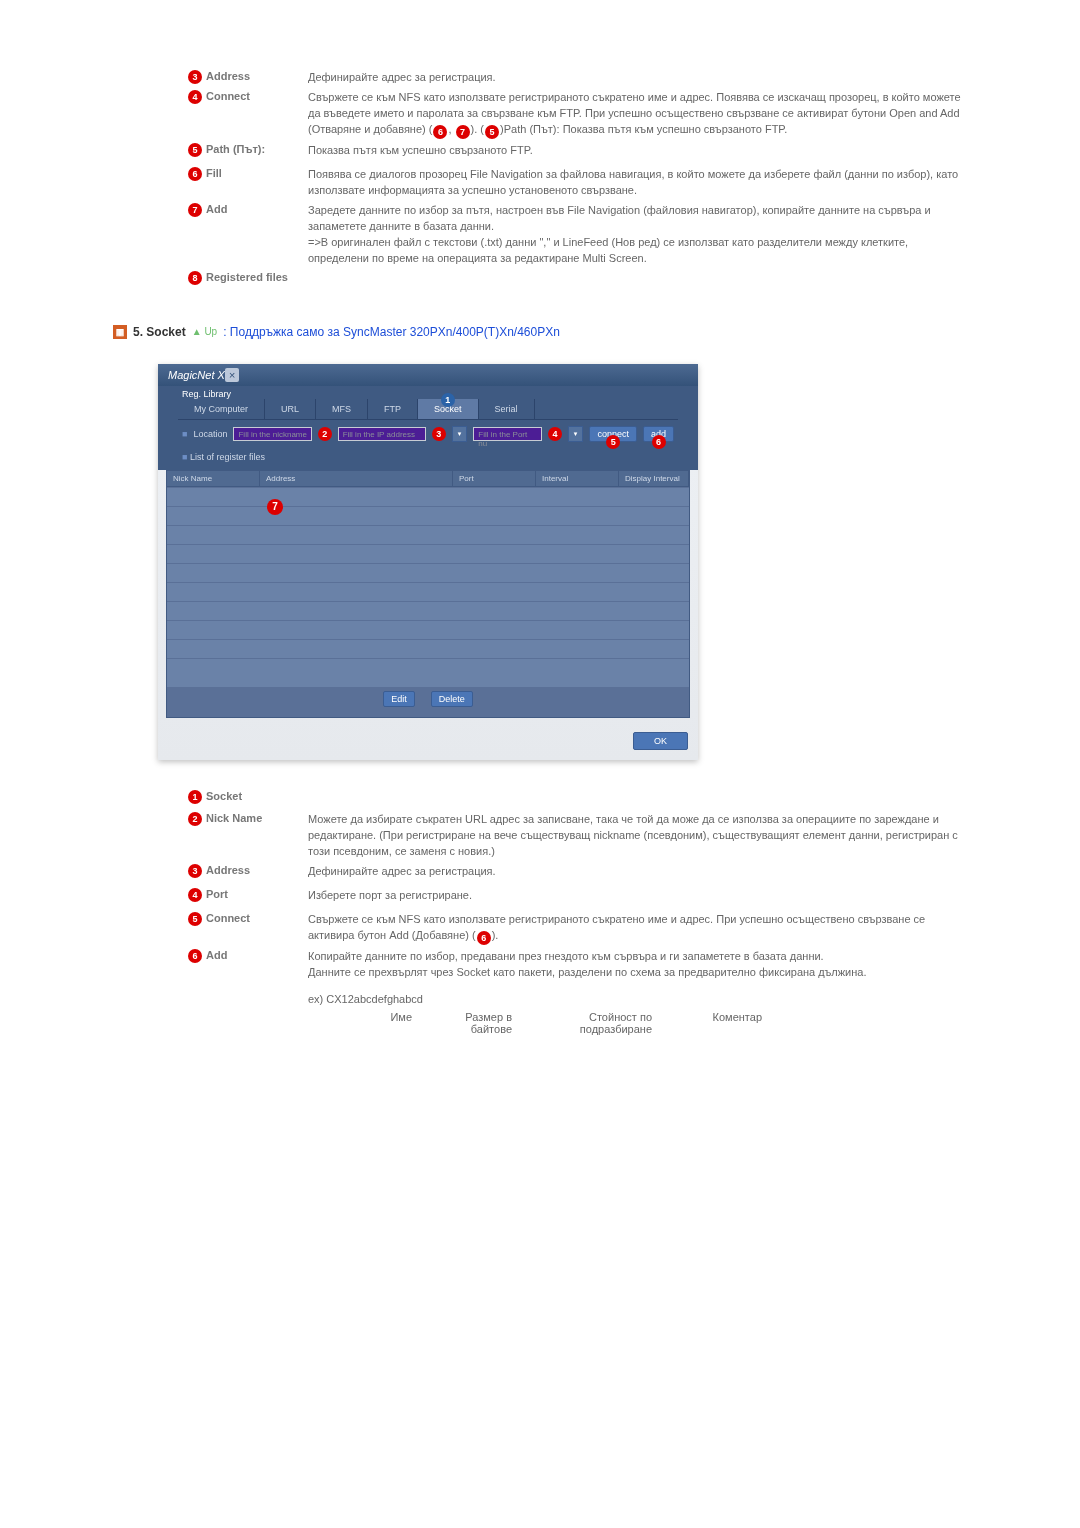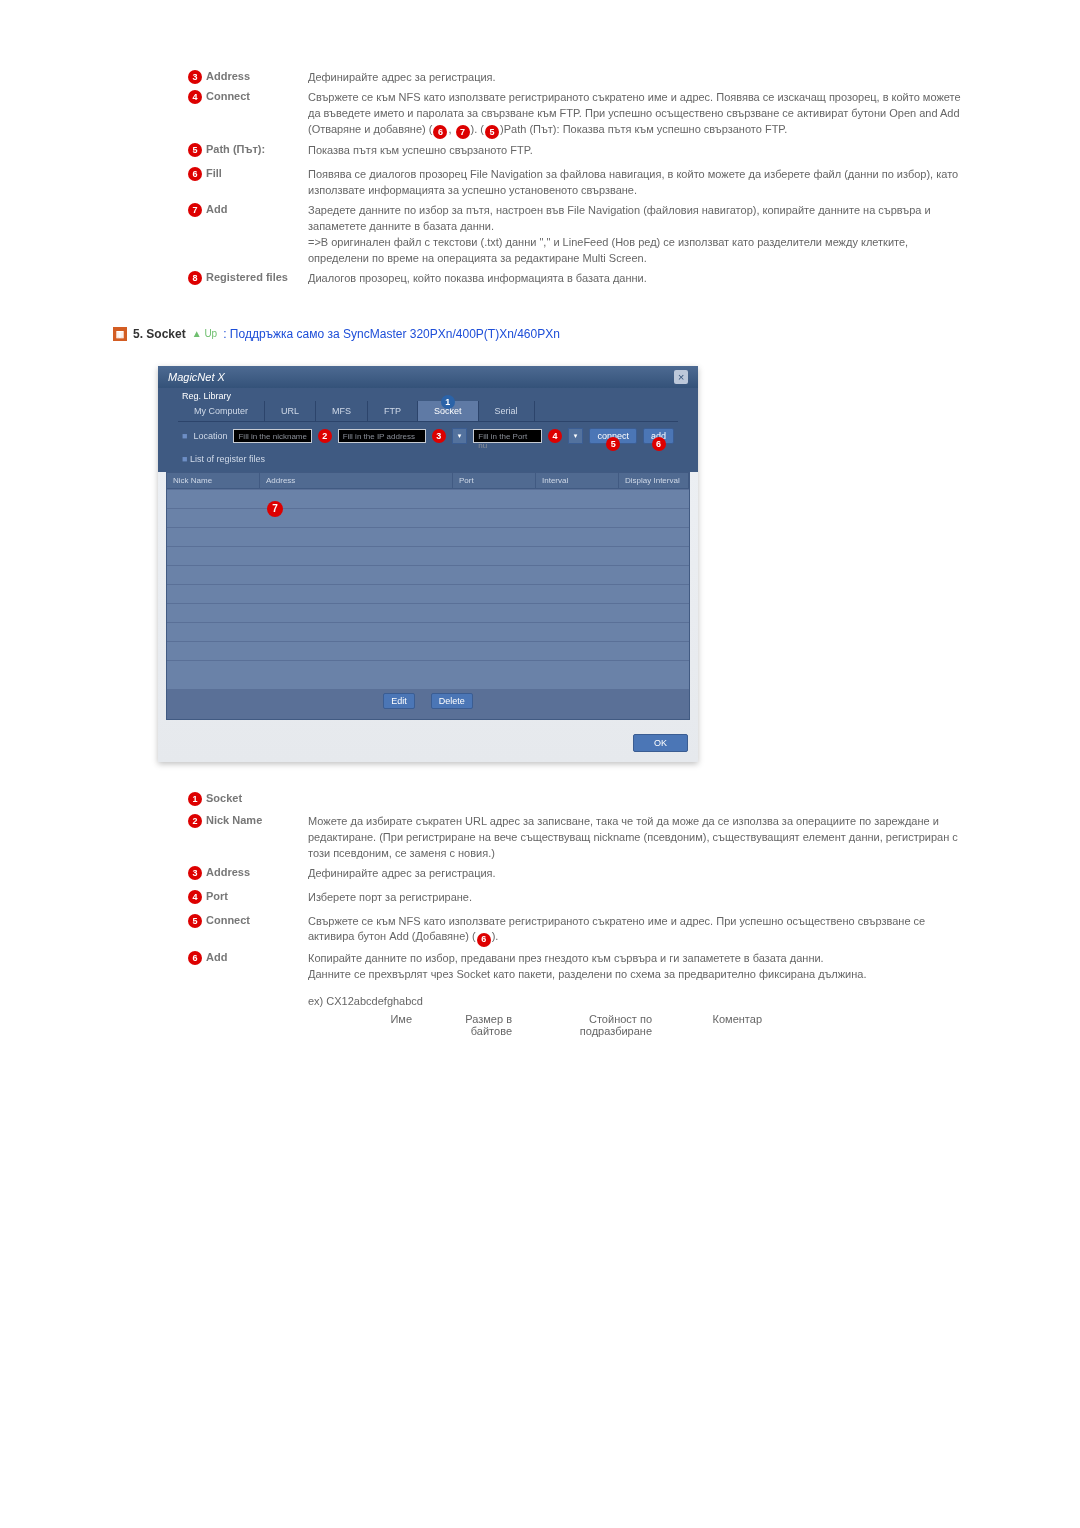--- a/index.html
+++ b/index.html
@@ -77,21 +77,21 @@
     box-shadow:0 2px 6px rgba(0,0,0,.25);
     font-size:9px;
     color:#777;
   }
   .panel-title{
     background:linear-gradient(#4d6a92,#345279);
     color:#fff;
     font-style:italic;
     font-size:11px;
     padding:4px 10px;
-    display:flex;justify-content:space-between;align-items:center;gap:8px;
+    display:flex;justify-content:flex-start;align-items:center;
   }
   .panel-title .x{
     width:14px;height:14px;background:#bcc8da;border-radius:2px;
     display:inline-flex;align-items:center;justify-content:center;color:#345279;
   }
   .panel-tabs{
     background:#3f5a82;
     color:#cfd9e8;
     padding:0 20px;
     font-size:9px;
@@ -111,21 +111,21 @@
     color:#fff;
   }
   .panel-tabs .tab .dot{
     position:absolute; left:50%; top:-6px; transform:translateX(-50%);
   }
   .panel-tabs .row2{
     display:flex; align-items:center; gap:6px; padding:6px 4px;
   }
   .bullet{ color:#6d8ec5; }
   .inp{
-    background:#000000; color:#8a8f98; border:1px solid #c7ccd4;
+    background:#4c1d95; color:#8a8f98; border:1px solid #c7ccd4;
     padding:2px 4px; height:14px; box-sizing:border-box;
     font-size:8px;
   }
   .btn-blue{
     background:#4b76b6; color:#fff; border:1px solid #3b5d92;
     padding:2px 7px; font-size:9px; border-radius:2px;
   }
   .btn-sel{
     background:#53729e; color:#fff; border:1px solid #3b5d92;
     width:14px;height:14px; display:inline-flex;align-items:center;justify-content:center;
@@ -203,21 +203,20 @@
           <span>Add</span>
         </div>
       <div class="def-body" style="white-space:pre-line">Заредете данните по избор за пътя, настроен във File Navigation (файловия навигатор), копирайте данните на сървъра и запаметете данните в базата данни.
 =&gt;В оригинален файл с текстови (.txt) данни "," и LineFeed (Нов ред) се използват като разделители между клетките, определени по време на операцията за редактиране Multi Screen.</div>
     </div>
     <div class="def-item">
       <div class="def-label">
           <span class="numdot">8</span>
           <span>Registered files</span>
         </div>
-      <div class="def-body">Диалогов прозорец, който показва информацията в базата данни.</div>
     </div>
   </div>
 
   <div class="sec-head">
     <span class="sq">▦</span>
     <b><span>5.</span> <span>Socket</span></b>
     <span class="up">▲ Up</span>
     <span class="sub">: Поддръжка само за SyncMaster 320PXn/400P(T)Xn/460PXn</span>
   </div>
 

